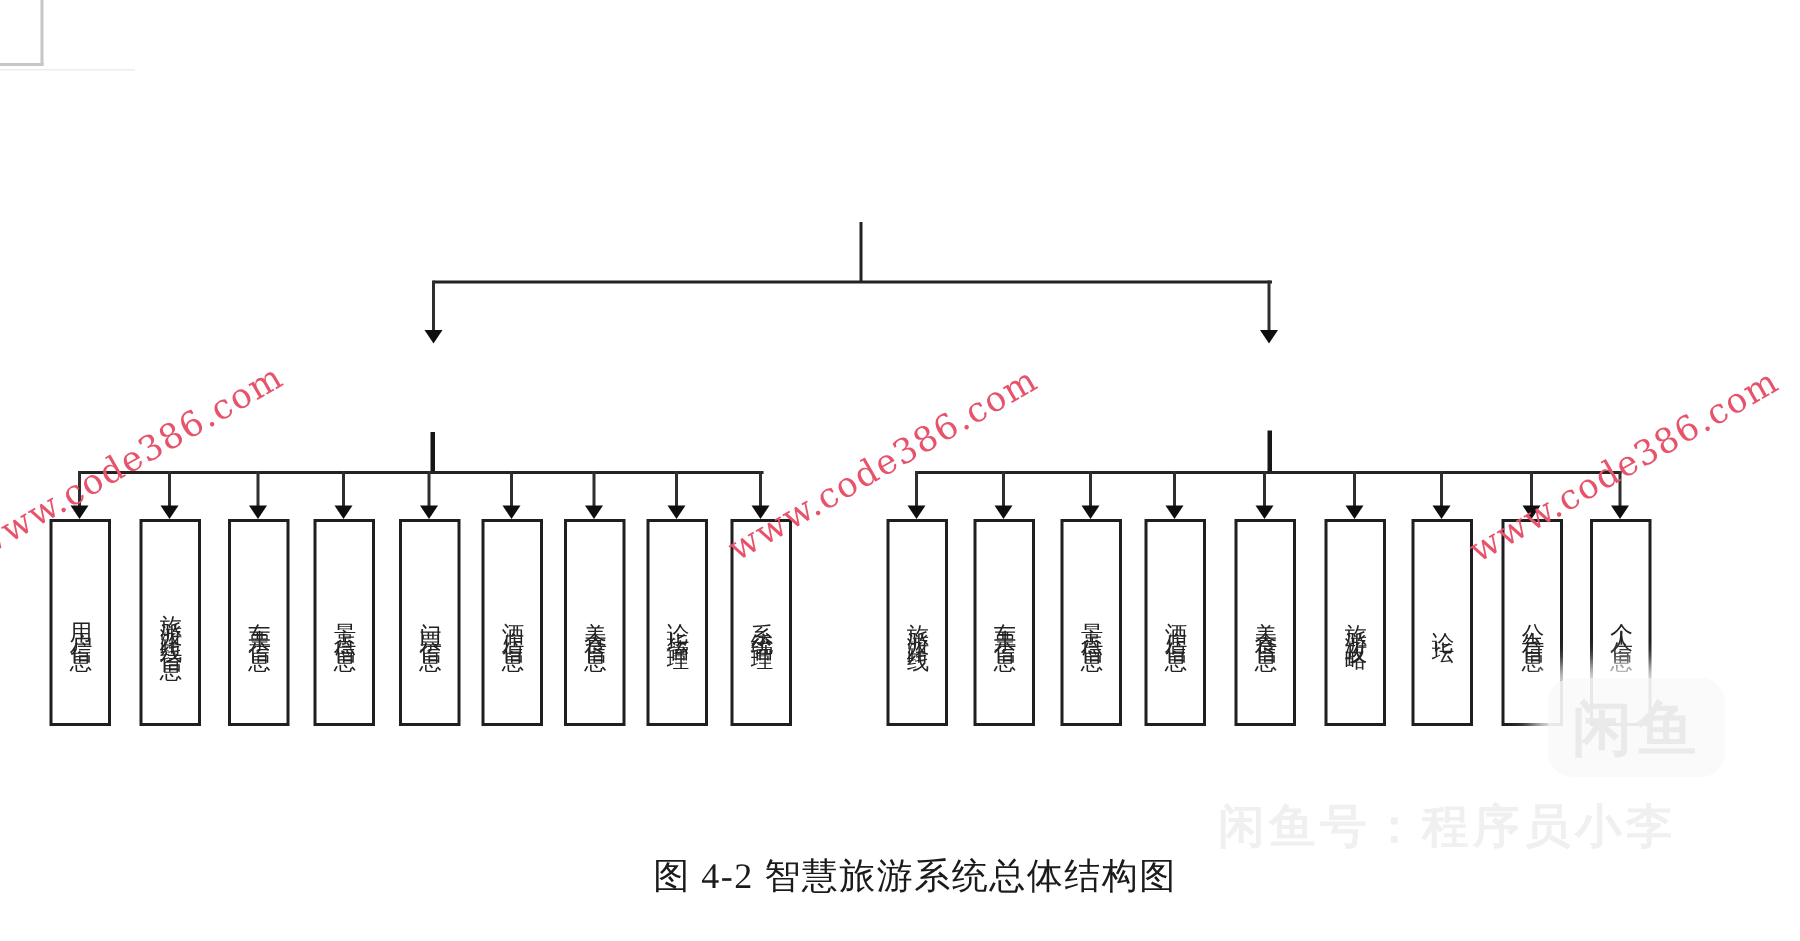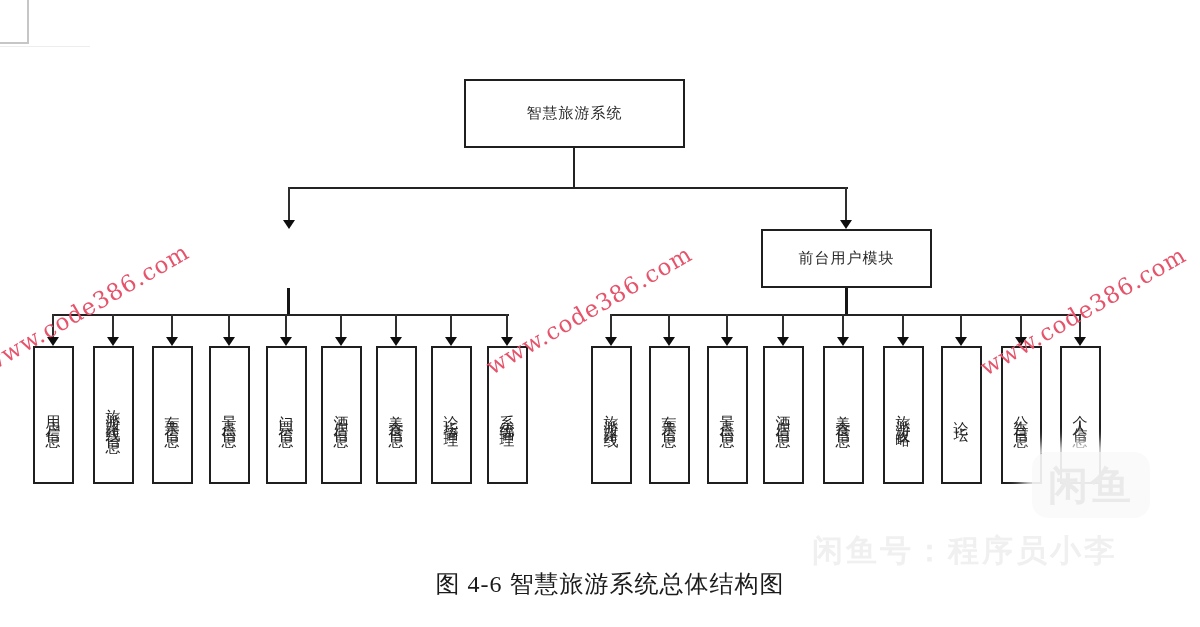--- a/index.html
+++ b/index.html
@@ -50,32 +50,26 @@
   .corner-faint{position:absolute;left:0;top:46px;width:90px;height:1px;background:#ededed;z-index:4;}
 </style>
 </head>
 <body>
 
 <div class="canvas">
 
   <div class="corner"></div>
   <div class="corner-faint"></div>
 
-  <div class="nbox root-box">
-    <span>智慧旅游系统</span>
-  </div>
 
   <div class="vline" style="left:573px;top:148px;height:40px;"></div>
   <div class="hline" style="left:289px;top:187px;width:559px;"></div>
   <div class="arrow-down" style="left:283px;top:187px;height:42px;"></div>
   <div class="arrow-down" style="left:840px;top:187px;height:42px;"></div>
 
-  <div class="nbox module-box module-user">
-    <span>前台用户模块</span>
-  </div>
 
   <div class="vline trunk" style="left:287px;top:288px;height:27px;"></div>
   <div class="hline" style="left:53px;top:314px;width:456px;"></div>
   <div class="arrow-down" style="left:47px;top:314px;height:32px;"></div>
   <div class="arrow-down" style="left:107px;top:314px;height:32px;"></div>
   <div class="arrow-down" style="left:166px;top:314px;height:32px;"></div>
   <div class="arrow-down" style="left:223px;top:314px;height:32px;"></div>
   <div class="arrow-down" style="left:280px;top:314px;height:32px;"></div>
   <div class="arrow-down" style="left:335px;top:314px;height:32px;"></div>
   <div class="arrow-down" style="left:390px;top:314px;height:32px;"></div>
@@ -143,21 +137,21 @@
   <div class="nbox leaf" style="left:941px;">
       <span class="vtext">论坛</span>
     </div>
   <div class="nbox leaf" style="left:1001px;">
       <span class="vtext">公告信息</span>
     </div>
   <div class="nbox leaf" style="left:1060px;">
       <span class="vtext">个人信息</span>
     </div>
 
-  <div class="caption">图 4-6 智慧旅游系统总体结构图</div>
+  <div class="caption">图 4-2 智慧旅游系统总体结构图</div>
 
   <div class="wm-site" style="left:86px;top:308px;">www.code386.com</div>
   <div class="wm-site" style="left:589px;top:310px;">www.code386.com</div>
   <div class="wm-site" style="left:1083px;top:311px;">www.code386.com</div>
 
   <div class="xy-logo">闲鱼</div>
   <div class="xy-text">闲鱼号：程序员小李</div>
 
 </div>
 

